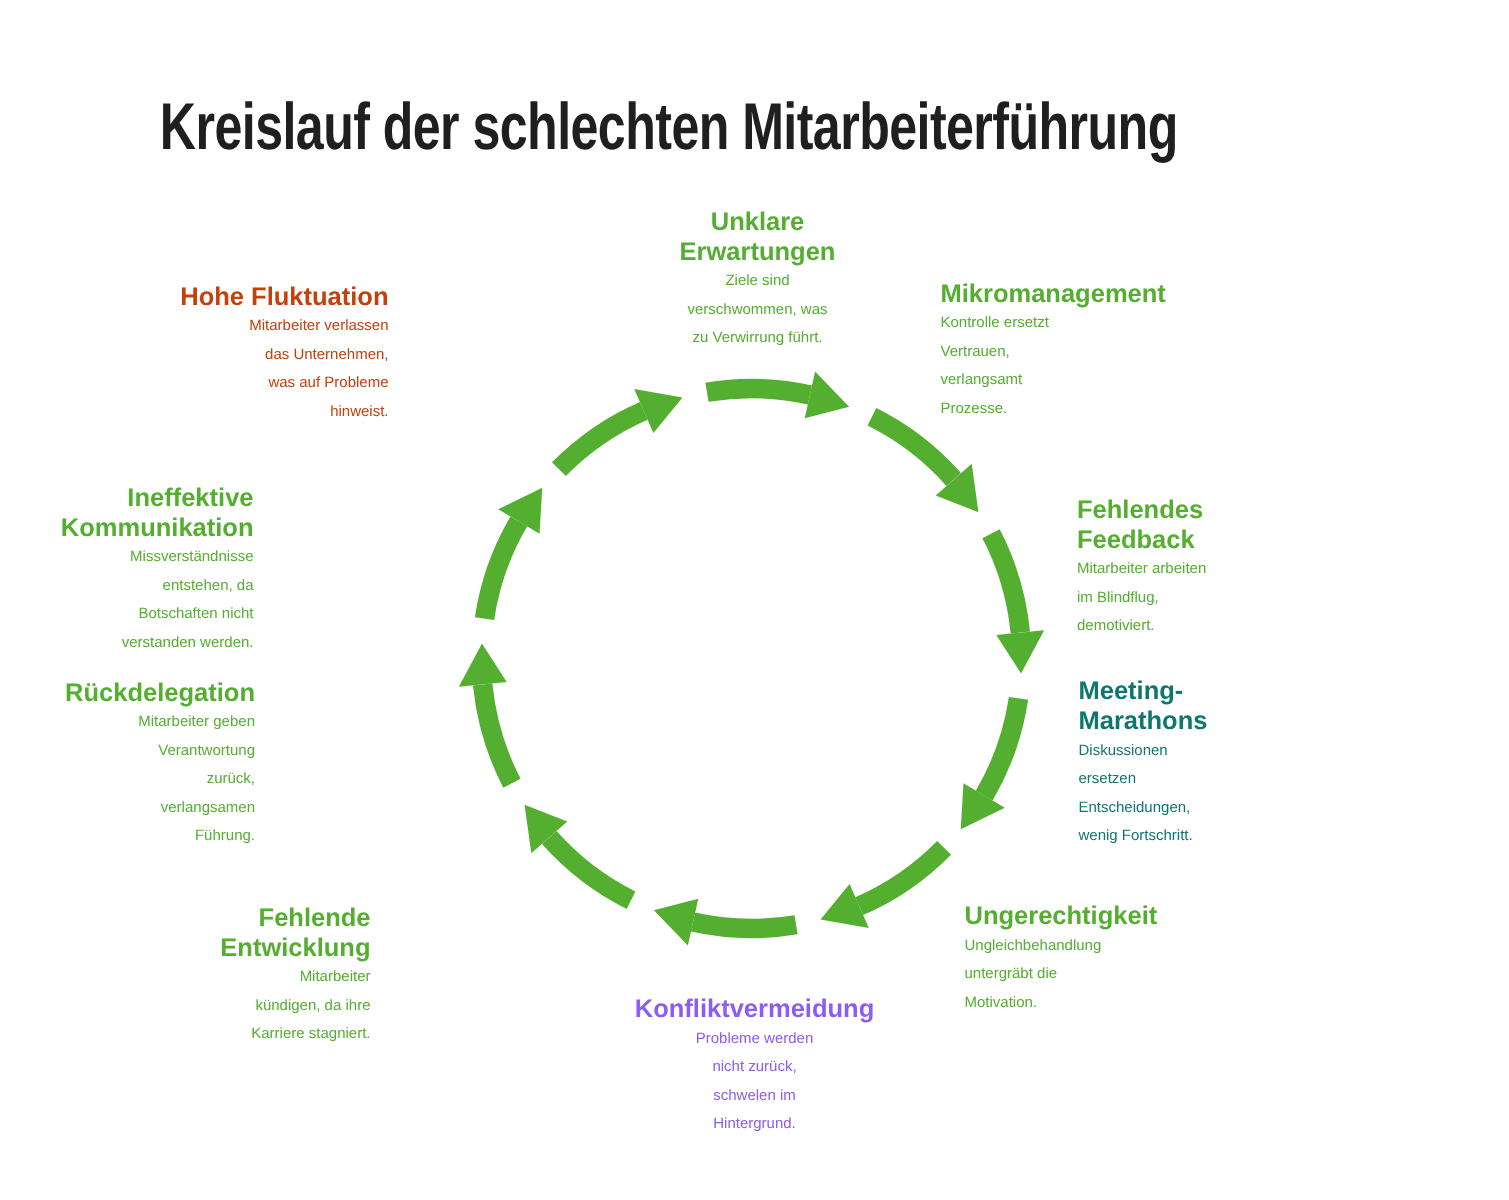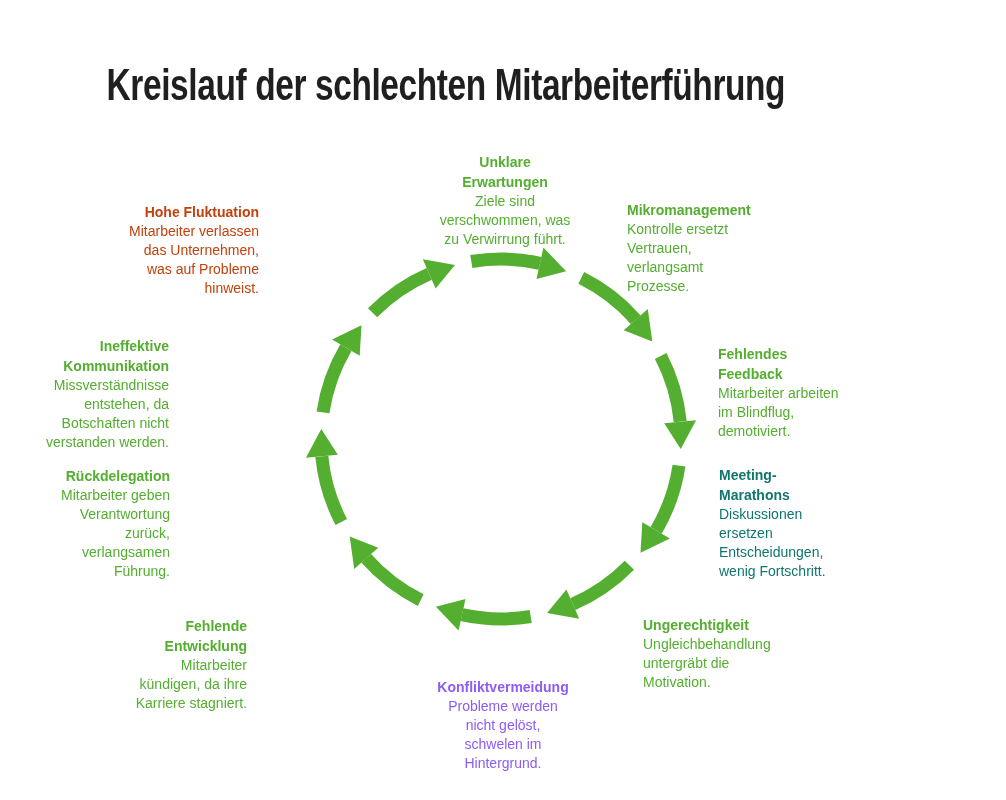--- a/index.html
+++ b/index.html
@@ -35,27 +35,26 @@
     position: absolute;
     left: 0;
     top: 0;
     width: 1006px;
     height: 800px;
   }
   .item {
     position: absolute;
   }
   .item .t {
-    font-size: 14px;
+    font-size: 17px;
     font-weight: 700;
     line-height: 20px;
-    margin-top: 14px;
   }
   .item .d {
-    font-size: 14px;
+    font-size: 10px;
     line-height: 19px;
   }
   .item .line {
     white-space: nowrap;
   }
   .a-left   { text-align: left; }
   .a-right  { text-align: right; }
   .a-center { text-align: center; transform: translateX(-50%); }
 </style>
 </head>
@@ -140,21 +139,21 @@
           <div class="line">untergräbt die</div>
           <div class="line">Motivation.</div>
         </div>
       </div>
       <div class="item a-center" style="top: 663px; color: #8b5cf6; left: 503px;">
         <div class="t">
           <div class="line">Konfliktvermeidung</div>
         </div>
         <div class="d">
           <div class="line">Probleme werden</div>
-          <div class="line">nicht gelöst,</div>
+          <div class="line">nicht zurück,</div>
           <div class="line">schwelen im</div>
           <div class="line">Hintergrund.</div>
         </div>
       </div>
       <div class="item a-right" style="top: 602px; color: rgb(84, 174, 48); right: 641px;">
         <div class="t">
           <div class="line">Fehlende</div>
           <div class="line">Entwicklung</div>
         </div>
         <div class="d">

